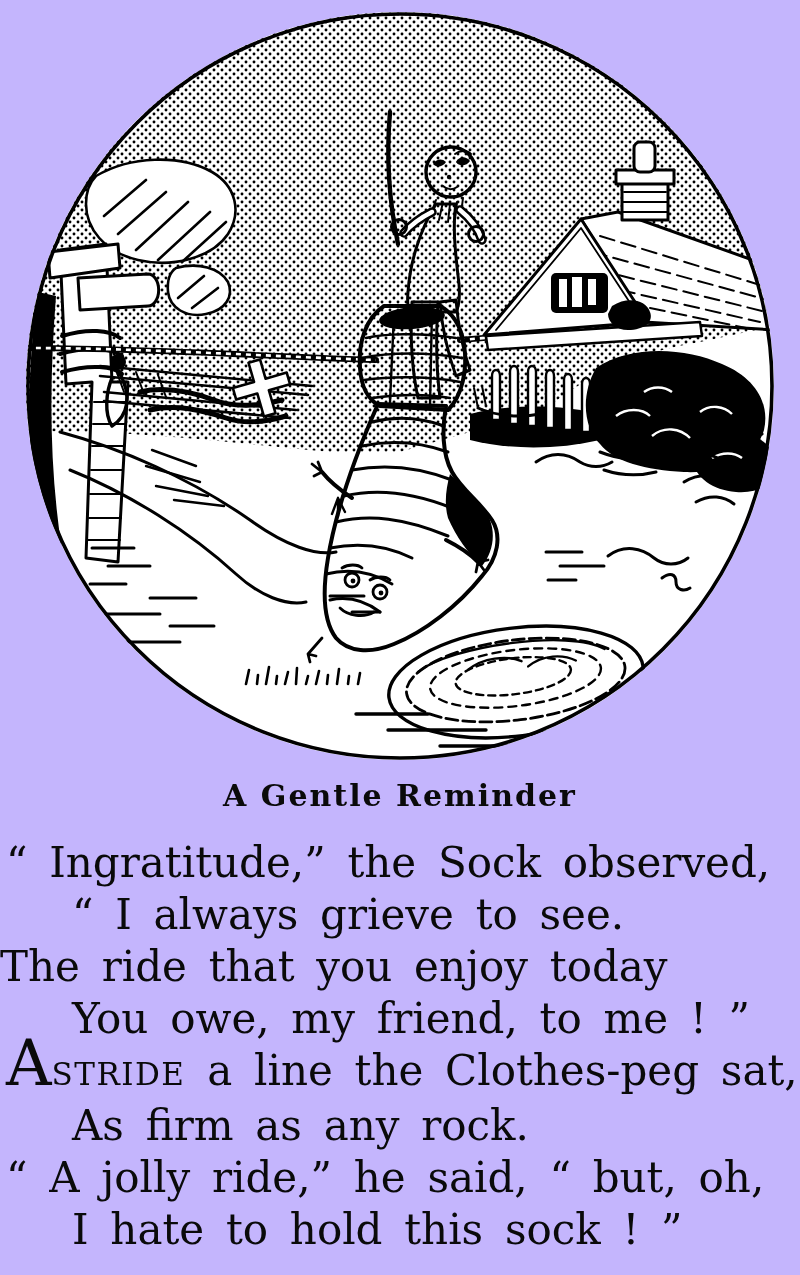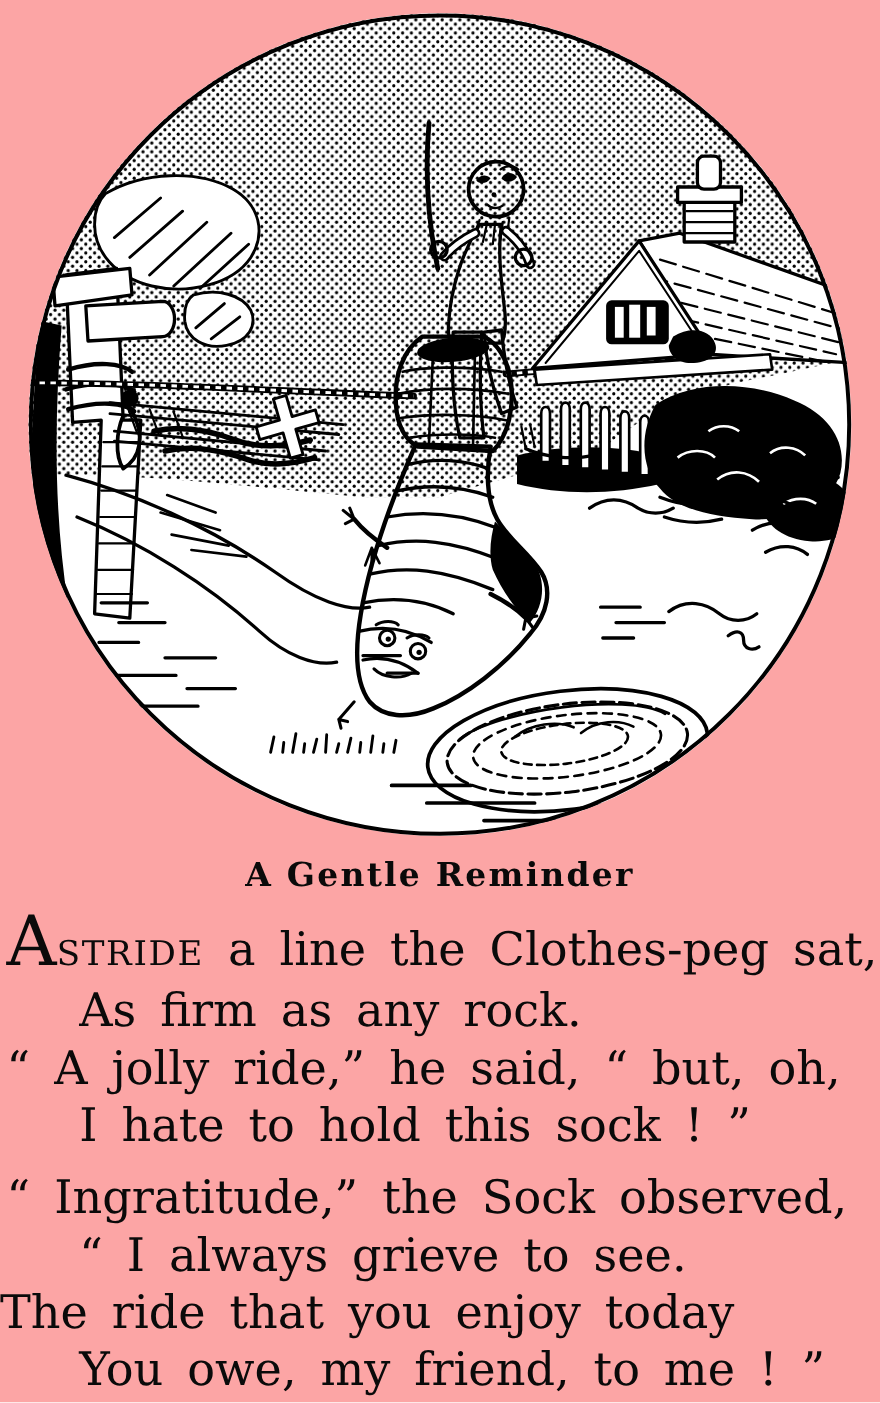--- a/index.html
+++ b/index.html
@@ -1,18 +1,18 @@
 <!DOCTYPE html>
 <html><head>
 <meta charset="utf-8">
 <style>
   html,body{margin:0;padding:0;background:#ffffff;}
   body{width:800px;height:1275px;overflow:hidden;color:#000;
        font-family:"DejaVu Serif","Liberation Serif",serif;}
-  .page{width:800px;height:1275px;position:relative;background:#fca5a5;}
+  .page{width:800px;height:1275px;position:relative;background:#c4b5fd;}
   .figure{width:800px;height:772px;position:relative;}
   .figure svg{display:block;}
   .caption{margin-top:6px;text-align:center;font-weight:bold;font-size:30px;
            letter-spacing:2px;color:#0a0a0a;}
   .poem{margin-top:24px;font-size:42px;line-height:52px;color:#0a0a0a;
         word-spacing:0.2em;}
   .poem .line{white-space:nowrap;padding-left:6px;}
   .poem .indent{padding-left:72px;}
   .stanza2{margin-top:14px;}
   .dropcap{font-size:63px;line-height:0;letter-spacing:0;}
@@ -227,27 +227,27 @@
       </g>
     </g>
 
     <circle cx="400" cy="386" r="372" fill="none" stroke="#000" stroke-width="3.6"></circle>
   </svg>
   </div>
 
   <div class="caption">A Gentle Reminder</div>
 
   <div class="poem">
+    <div class="stanza stanza2">
+      <div class="line">“ Ingratitude,” the Sock observed,</div>
+      <div class="line indent">“ I always grieve to see.</div>
+      <div class="line" style="padding-left:0;">The ride that you enjoy today</div>
+      <div class="line indent">You owe, my friend, to me ! ”</div>
+    </div>
     <div class="stanza">
       <div class="line"><span class="dropcap">A</span><span class="sc">STRIDE</span><span> a line the Clothes-peg sat,</span></div>
       <div class="line indent">As firm as any rock.</div>
       <div class="line">“ A jolly ride,” he said, “ but, oh,</div>
       <div class="line indent">I hate to hold this sock ! ”</div>
     </div>
-    <div class="stanza stanza2">
-      <div class="line">“ Ingratitude,” the Sock observed,</div>
-      <div class="line indent">“ I always grieve to see.</div>
-      <div class="line" style="padding-left:0;">The ride that you enjoy today</div>
-      <div class="line indent">You owe, my friend, to me ! ”</div>
-    </div>
   </div>
 
 </div>
 
 </body></html>

